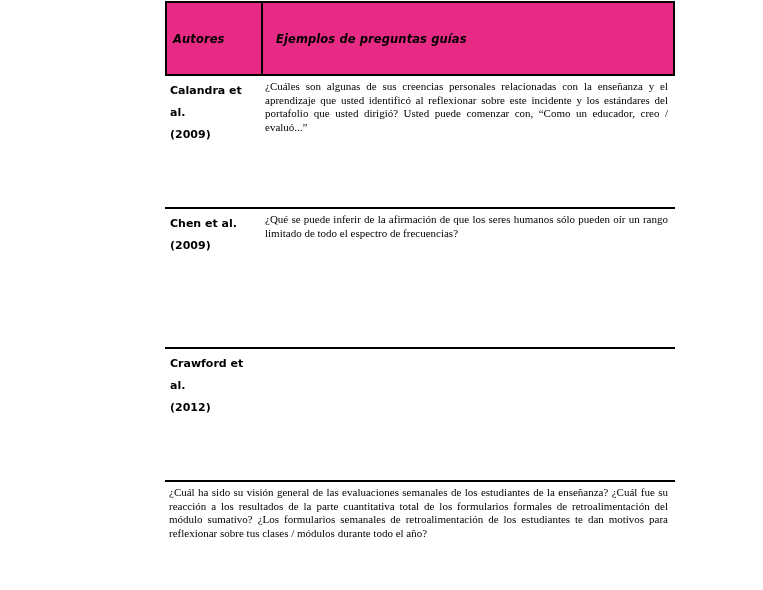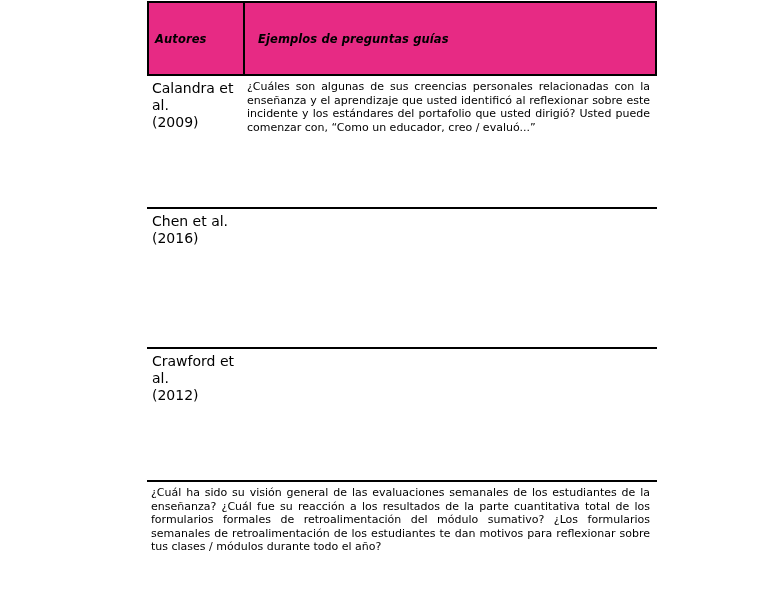--- a/index.html
+++ b/index.html
@@ -15,20 +15,21 @@
     background: var(--page-bg);
     font-family: "DejaVu Sans", "Liberation Sans", sans-serif;
     color: var(--text-color);
     overflow: hidden;
   }
   .page {
     position: relative;
     width: 668px;
     height: 590px;
     background: var(--page-bg);
+    margin-left: 18px;
   }
   .doc-table {
     position: absolute;
     left: 147px;
     top: 1px;
     width: 510px;
   }
   
   .header-row {
     display: flex;
@@ -62,33 +63,35 @@
   .body-row.bordered {
     border-bottom: 2px solid var(--border-color);
   }
   .row-1 { height: 133px; }
   .row-2 { height: 140px; }
   .row-3 { height: 133px; }
   .row-4 { min-height: 108px; }
   .author-cell {
     width: 96px;
     padding: 4px 4px 0 5px;
-    font-size: 14px;
-    line-height: 17px;
+    font-size: 11px;
+    line-height: 22px;
     white-space: pre-line;
+    font-weight: bold;
   }
   .questions-cell {
     flex: 1;
     padding: 4px 7px 0 4px;
     font-size: 11px;
     line-height: 13.5px;
     text-align: justify;
   }
   .questions-cell p {
     margin: 0 0 8px 0;
+    font-family: Liberation Serif, serif;
   }
 </style>
 </head>
 <body>
 
 <div class="page">
   <div class="doc-table">
 
     <div class="header-row">
       <div class="header-cell authors-col">Autores</div>
@@ -98,22 +101,23 @@
     <div class="body-row bordered row-1">
       <div class="author-cell">Calandra et al.
 (2009)</div>
       <div class="questions-cell">
         <p>¿Cuáles son algunas de sus creencias personales relacionadas con la enseñanza y el aprendizaje que usted identificó al reflexionar sobre este incidente y los estándares del portafolio que usted dirigió? Usted puede comenzar con, “Como un educador, creo / evaluó...”</p>
       </div>
     </div>
 
     <div class="body-row bordered row-2">
       <div class="author-cell">Chen et al.
-(2016)</div>
+(2009)</div>
       <div class="questions-cell">
+        <p>¿Qué se puede inferir de la afirmación de que los seres humanos sólo pueden oír un rango limitado de todo el espectro de frecuencias?</p>
       </div>
     </div>
 
     <div class="body-row bordered row-3">
       <div class="author-cell">Crawford et al.
 (2012)</div>
     </div>
 
     <div class="body-row row-4">
       <div class="questions-cell">

